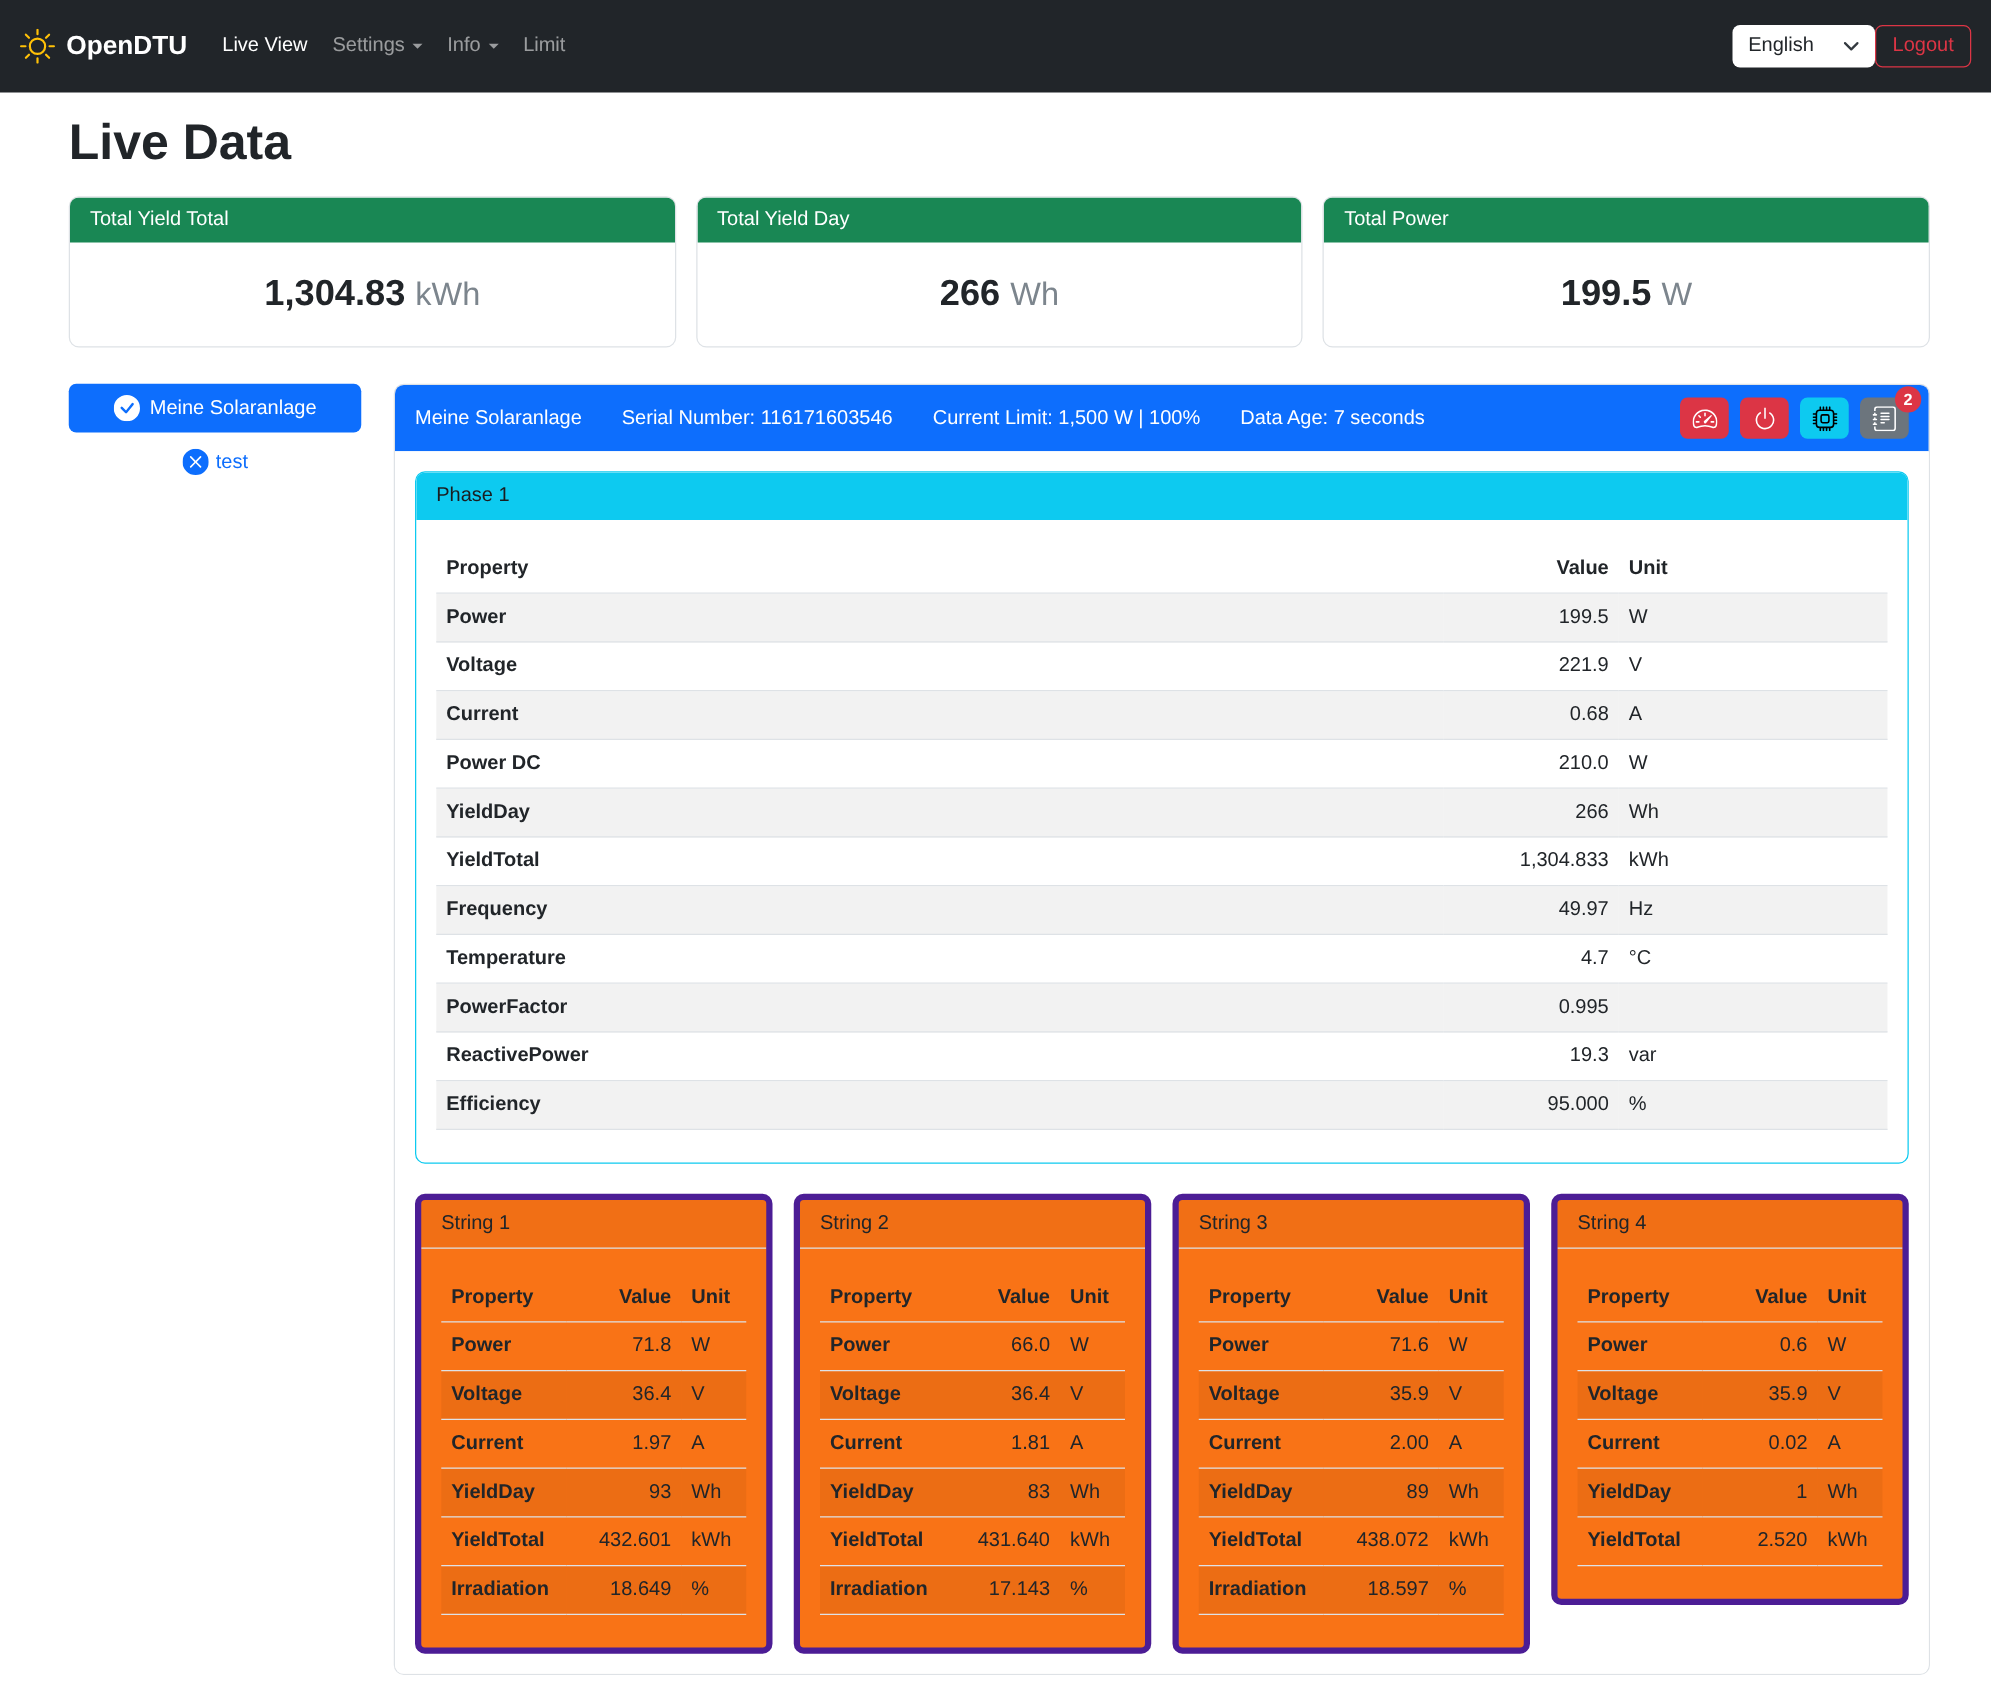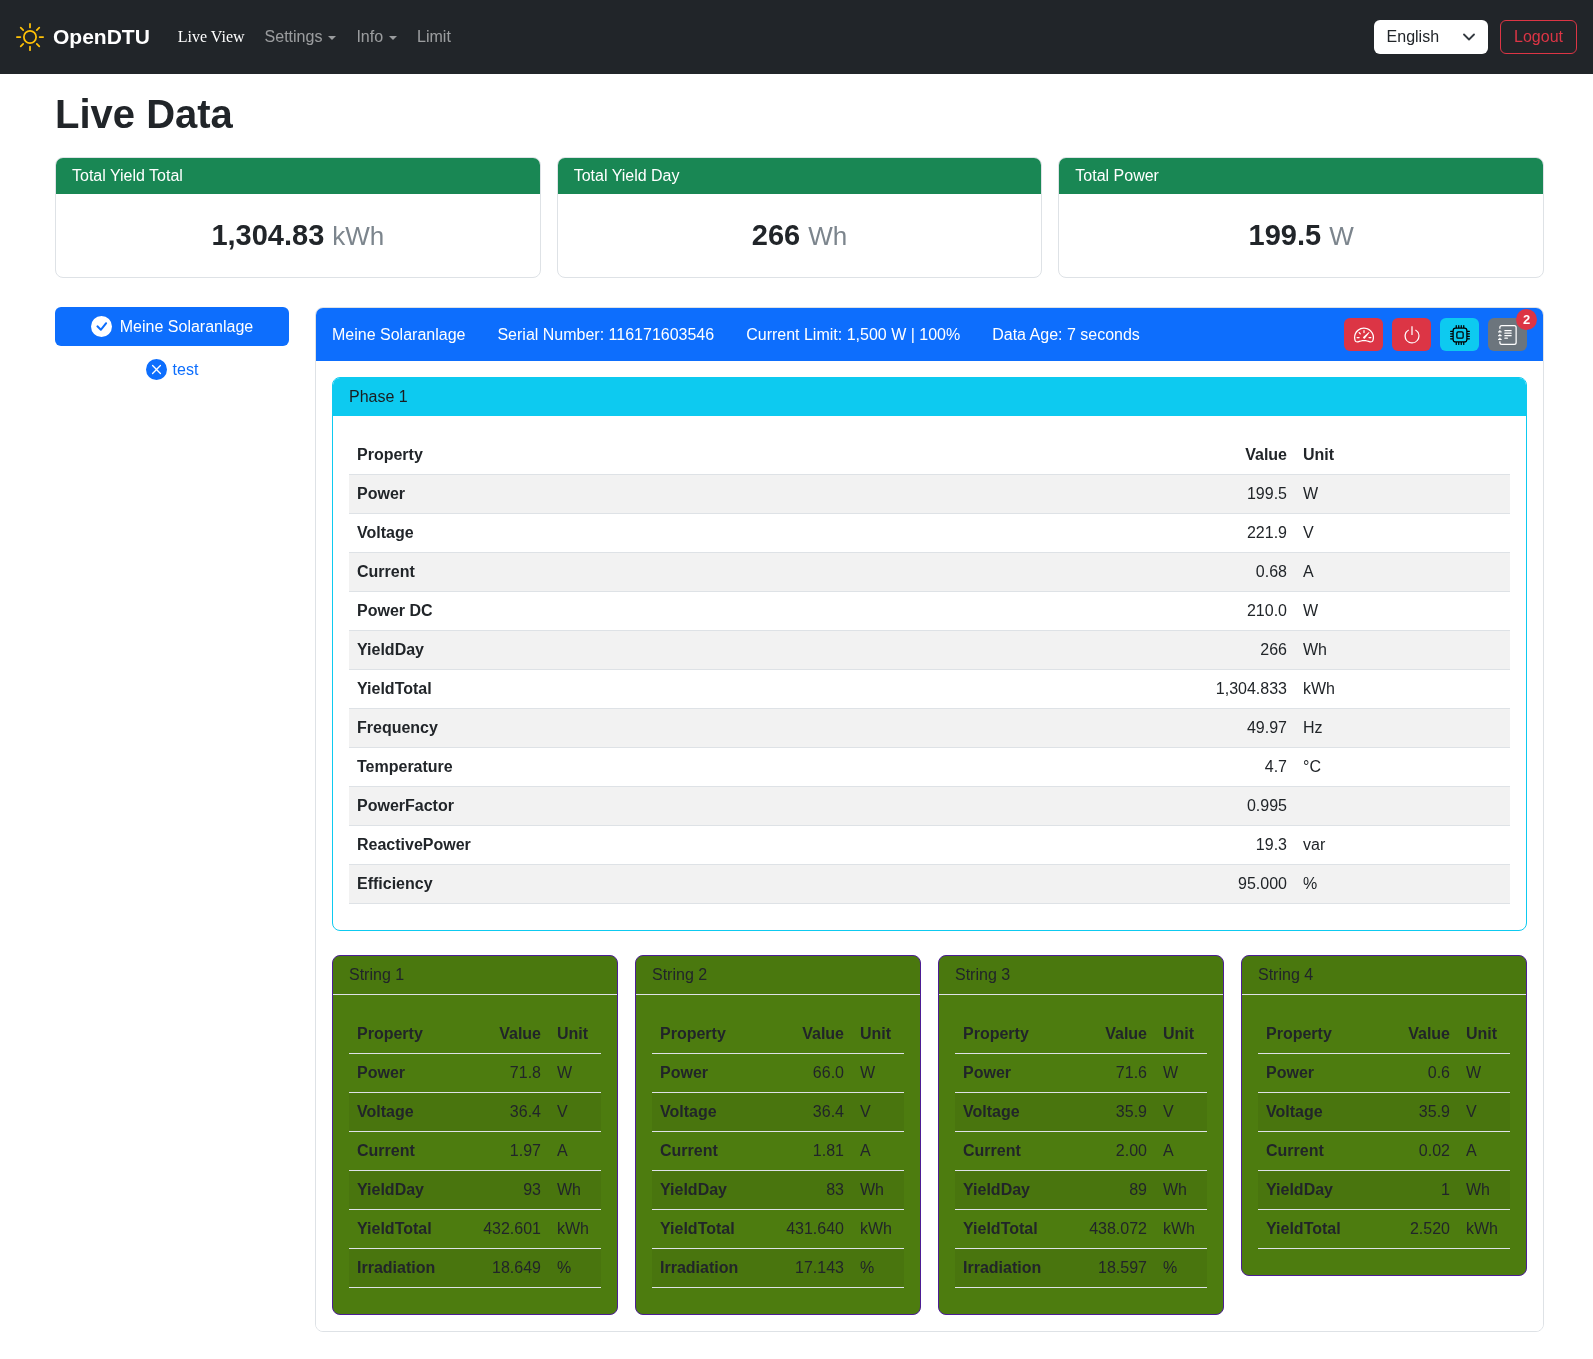--- a/index.html
+++ b/index.html
@@ -21,27 +21,27 @@
   .brand {
     display: flex; align-items: center; gap: 9px;
     color: #fff; font-size: 21px; font-weight: 700; text-decoration: none;
     margin-right: 18px; cursor: pointer;
   }
   .nav-links { display: flex; align-items: center; }
   .nav-link {
     color: rgba(255,255,255,.55); font-size: 16px; text-decoration: none;
     padding: 8px 10px; cursor: pointer; white-space: nowrap;
   }
-  .nav-link.active { color: #fff; font-family: Liberation Serif, serif; }
+  .nav-link.active { color: #fff; }
   .caret {
     display: inline-block; margin-left: 6px; vertical-align: 2px;
     border-left: 4px solid transparent; border-right: 4px solid transparent;
     border-top: 4.5px solid currentColor;
   }
-  .nav-right { display: flex; align-items: flex-end; gap: 12px; }
+  .nav-right { display: flex; align-items: flex-end; }
   .lang-select {
     background: #fff; color: #212529; border-radius: 6px;
     padding: 8px 13px; font-size: 16px;
     display: flex; align-items: center; gap: 24px; cursor: pointer;
   }
   .logout-btn {
     background: transparent; color: #dc3545; border: 1px solid #dc3545;
     border-radius: 6px; padding: 7px 13px; font-size: 16px;
     font-family: inherit; cursor: pointer;
   }
@@ -120,21 +120,21 @@
   .phase-table .unit { width: 215px; }
   .phase-table .num { width: 140px; }
   .string-table .unit { width: 52px; }
   .string-table .num { width: 92px; }
   .stripe-odd tbody tr:nth-child(odd) { background: rgba(0,0,0,.05); }
   .stripe-even tbody tr:nth-child(even) { background: rgba(0,0,0,.05); }
 
   
   .strings-row { display: flex; gap: 17px; align-items: flex-start; }
   .string-card {
-    flex: 1; border: 1px solid #4c1d95; border-radius: 8px; overflow: hidden; background: #4d7c0f;
+    flex: 1; border: 5px solid #4c1d95; border-radius: 8px; overflow: hidden; background: #f97316;
   }
   .string-card-header {
     background: rgba(0,0,0,.03); border-bottom: 1px solid #dee2e6;
     font-size: 16px; padding: 10px 16px; color: #212529;
   }
   .string-card-body { padding: 20px 16px 26px; }
 
   svg { display: block; }
 </style>
 </head>

